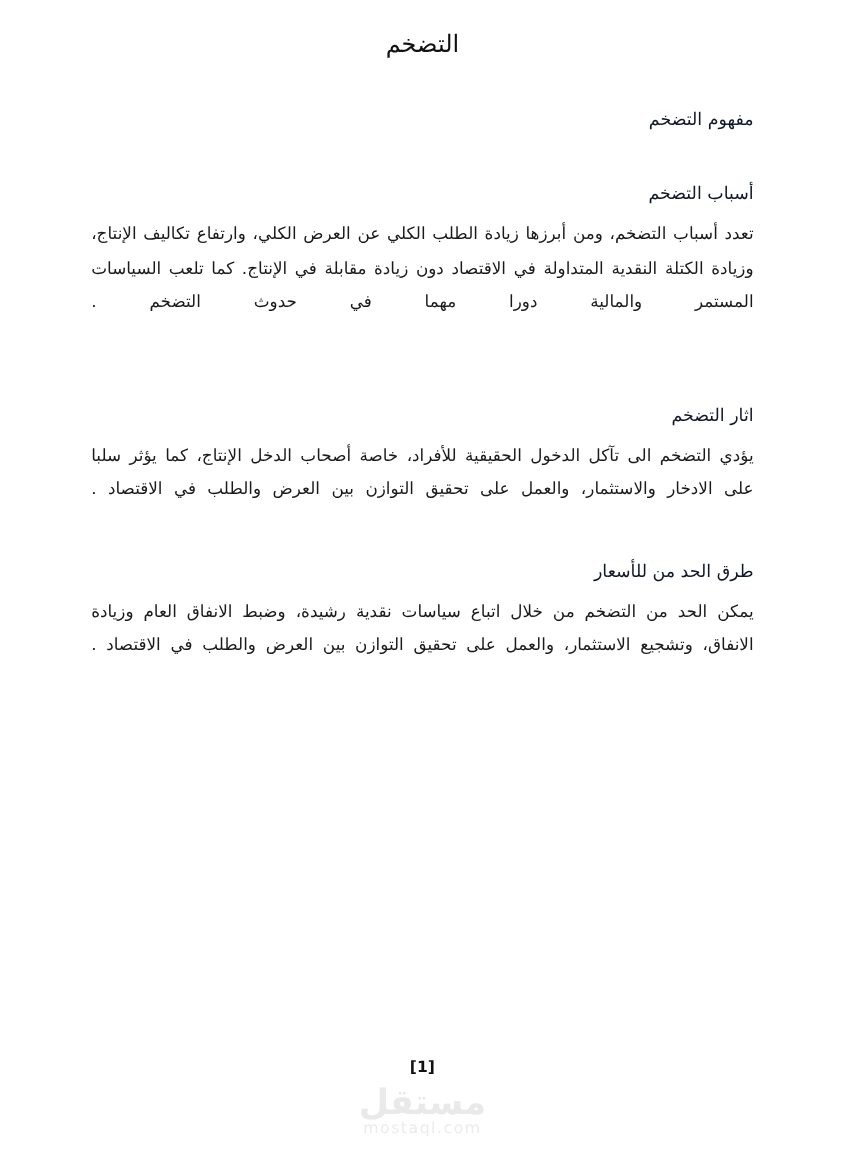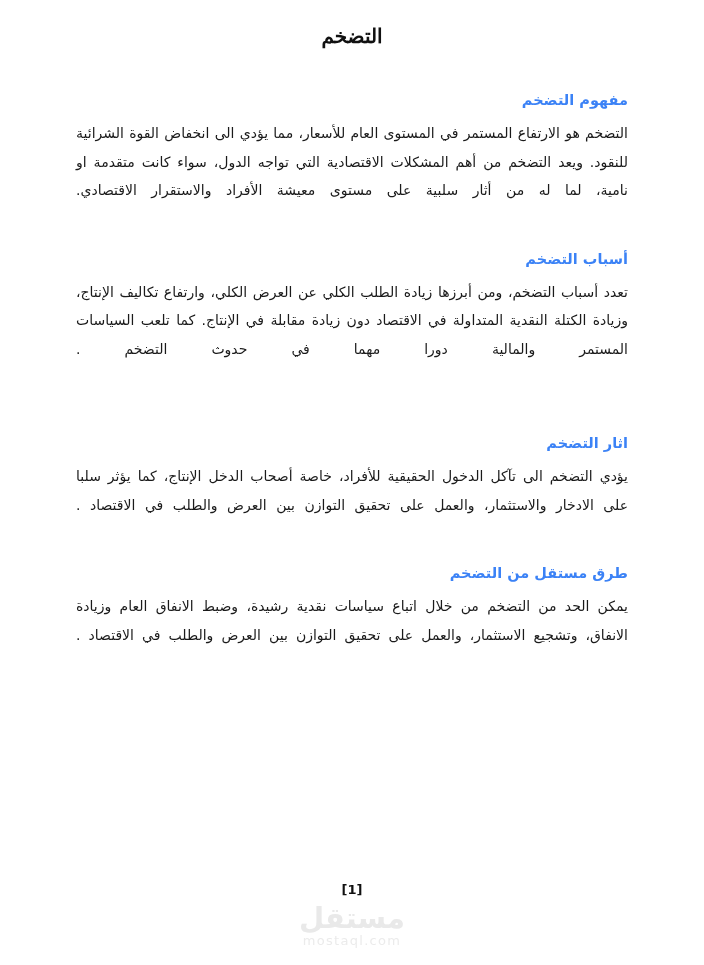--- a/index.html
+++ b/index.html
@@ -24,43 +24,43 @@
     box-sizing: border-box;
   }
 
   .doc-title {
     position: absolute;
     top: 24px;
     left: 0;
     width: 704px;
     text-align: center;
     font-size: 20px;
-    font-weight: bold;
+    font-weight: normal;
     font-family: "DejaVu Serif", "Liberation Serif", serif;
     letter-spacing: 0;
     color: #111111;
   }
 
   .content {
     position: absolute;
     top: 92px;
     right: 76px;
     left: 76px;
     width: 552px;
   }
 
   .section {
     margin: 0 0 28px 0;
   }
 
   .section-heading {
     font-size: 14.5px;
-    font-weight: bold;
+    font-weight: normal;
     direction: rtl;
-    color: #3b82f6;
+    color: #0f172a;
     margin: 0 0 11px 0;
     letter-spacing: 0.6px;
     font-family: "DejaVu Sans", "Liberation Sans", sans-serif;
   }
 
   .section-body {
     font-size: 14px;
     line-height: 28.5px;
     text-align: justify;
     text-align-last: justify;
@@ -123,35 +123,34 @@
 <body>
 
 <div class="page">
 
   <div class="doc-title">التضخم</div>
 
   <div class="content">
 
     <section class="section sec-0">
       <h2 class="section-heading">مفهوم التضخم</h2>
-      <p class="section-body">التضخم هو الارتفاع المستمر في المستوى العام للأسعار، مما يؤدي الى انخفاض القوة الشرائية للنقود. ويعد التضخم من أهم المشكلات الاقتصادية التي تواجه الدول، سواء كانت متقدمة او نامية، لما له من أثار سلبية على مستوى معيشة الأفراد والاستقرار الاقتصادي.</p>
     </section>
 
     <section class="section sec-1">
       <h2 class="section-heading">أسباب التضخم</h2>
       <p class="section-body">تعدد أسباب التضخم، ومن أبرزها زيادة الطلب الكلي عن العرض الكلي، وارتفاع تكاليف الإنتاج، وزيادة الكتلة النقدية المتداولة في الاقتصاد دون زيادة مقابلة في الإنتاج. كما تلعب السياسات المستمر والمالية دورا مهما في حدوث التضخم .</p>
     </section>
 
     <section class="section sec-2">
       <h2 class="section-heading">اثار التضخم</h2>
       <p class="section-body">يؤدي التضخم الى تآكل الدخول الحقيقية للأفراد، خاصة أصحاب الدخل الإنتاج، كما يؤثر سلبا على الادخار والاستثمار، والعمل على تحقيق التوازن بين العرض والطلب في الاقتصاد .</p>
     </section>
 
     <section class="section sec-3">
-      <h2 class="section-heading">طرق مستقل من التضخم</h2>
+      <h2 class="section-heading">طرق الحد من للأسعار</h2>
       <p class="section-body">يمكن الحد من التضخم من خلال اتباع سياسات نقدية رشيدة، وضبط الانفاق العام وزيادة الانفاق، وتشجيع الاستثمار، والعمل على تحقيق التوازن بين العرض والطلب في الاقتصاد .</p>
     </section>
 
   </div>
 
   <div class="page-number">[1]</div>
 
   <div class="watermark">
     <div class="watermark-mark">مستقل</div>
     <div class="watermark-domain">mostaql.com</div>

